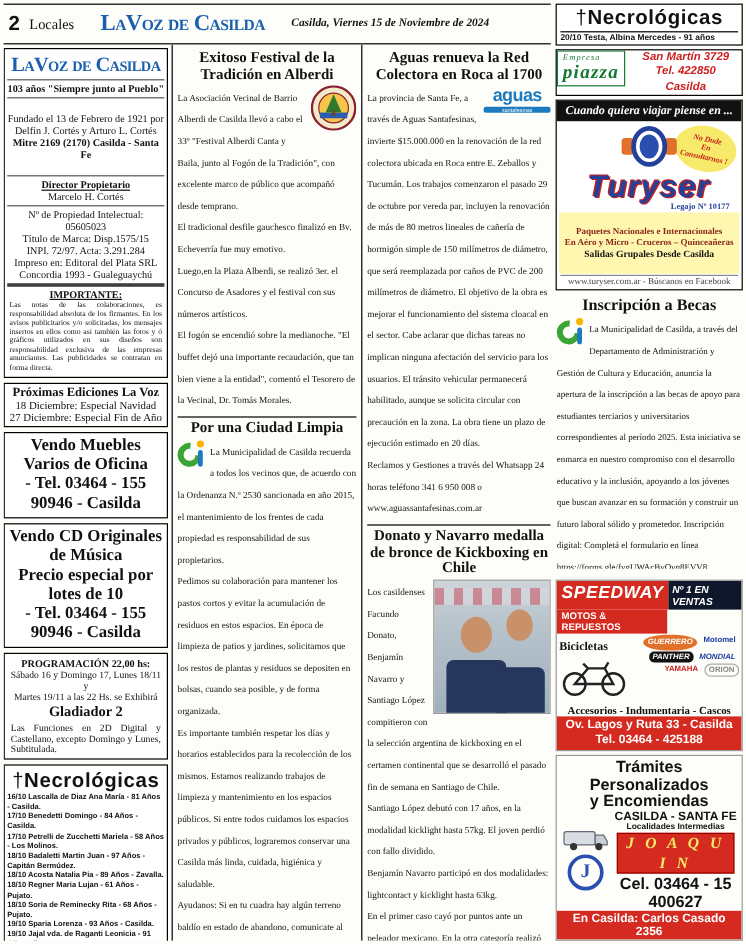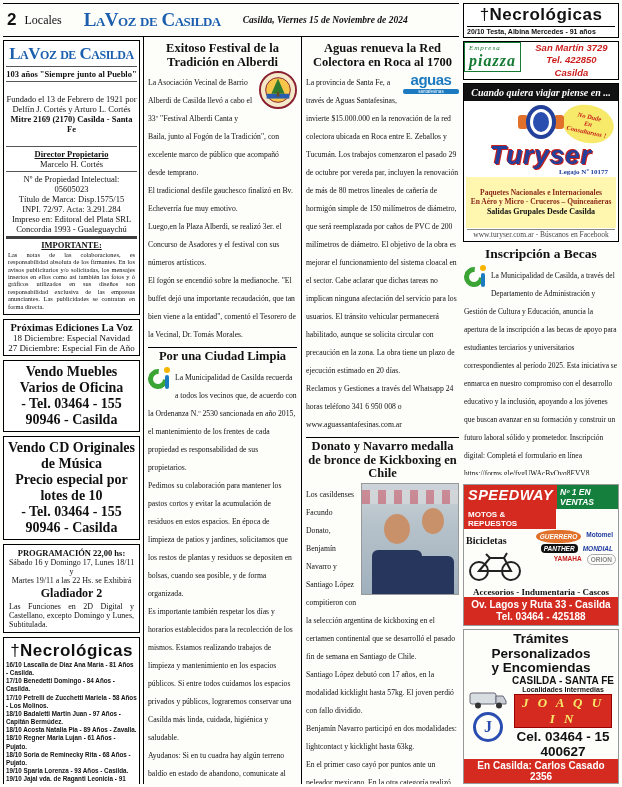--- a/index.html
+++ b/index.html
@@ -110,21 +110,21 @@
   .tur-addr b { font-size:9.5px; }
   .tur-web { font-size:7.5px; border-top:1px solid #888; margin:1px 3px 2px 3px; color:#444; }
   
   .becas { padding:0 1px; flex:1; overflow:hidden; }
   .becas .article-title { border-top:none; font-size:13.5px; }
   .becas .article-body { font-size:7.45px; }
   
   .speedway-ad { border:1px solid #999; }
   .spd-top { display:flex; font-family:"Liberation Sans",sans-serif; }
   .spd-brand { background:#d42a20; color:#fff; font-weight:bold; font-style:italic; font-size:14.5px; padding:2px 4px; flex:1; letter-spacing:0.5px; }
-  .spd-badge { background:#15803d; color:#fff; font-weight:bold; font-style:italic; font-size:8.5px; padding:2px 3px; display:flex; align-items:center; }
+  .spd-badge { background:#0f172a; color:#fff; font-weight:bold; font-style:italic; font-size:8.5px; padding:2px 3px; display:flex; align-items:center; }
   .spd-sub { background:#d42a20; color:#fff; font-family:"Liberation Sans",sans-serif; font-weight:bold; font-size:8px; padding:1px 4px; width:60%; }
   .spd-mid { display:flex; padding:1px 2px; gap:2px; align-items:flex-start; }
   .spd-bike-wrap { width:62px; }
   .spd-bici { font-family:"Liberation Serif",serif; font-weight:bold; font-size:10px; }
   .spd-brands { flex:1; display:flex; flex-wrap:wrap; gap:1px 2px; justify-content:flex-end; }
   .chip { font-family:"Liberation Sans",sans-serif; font-weight:bold; font-size:6.5px; padding:1px 3px; border-radius:4px; }
   .chip.c0 { background:#e0702a; color:#fff; font-style:italic; border-radius:50%/60%; padding:3px 4px; }
   .chip.c1 { color:#1d3a9e; }
   .chip.c2 { background:#111; color:#fff; font-style:italic; }
   .chip.c3 { color:#1d3a9e; font-style:italic; }

